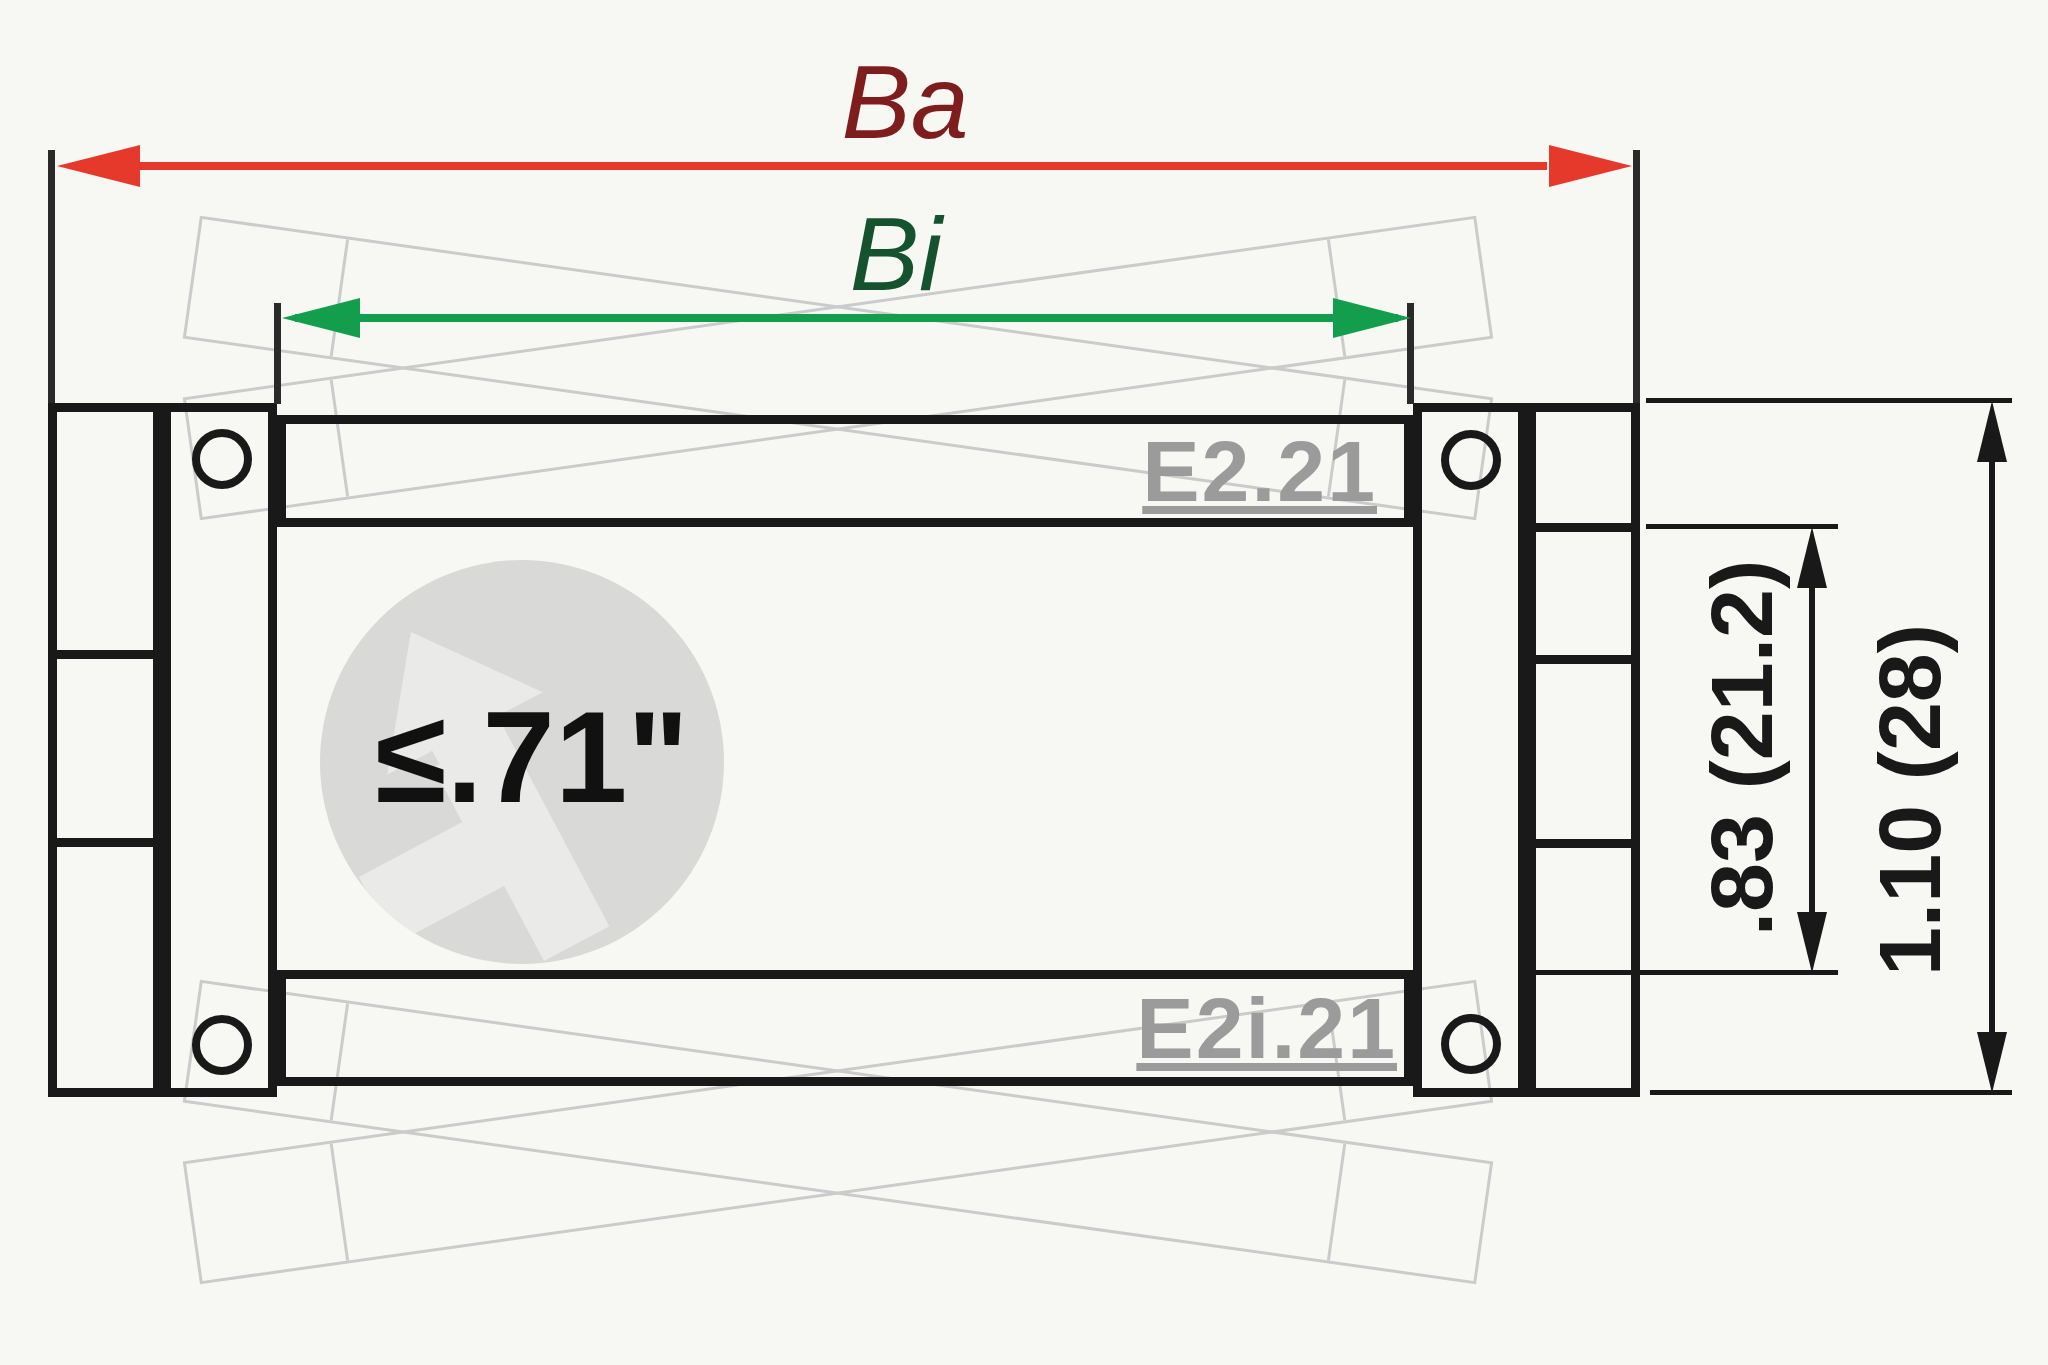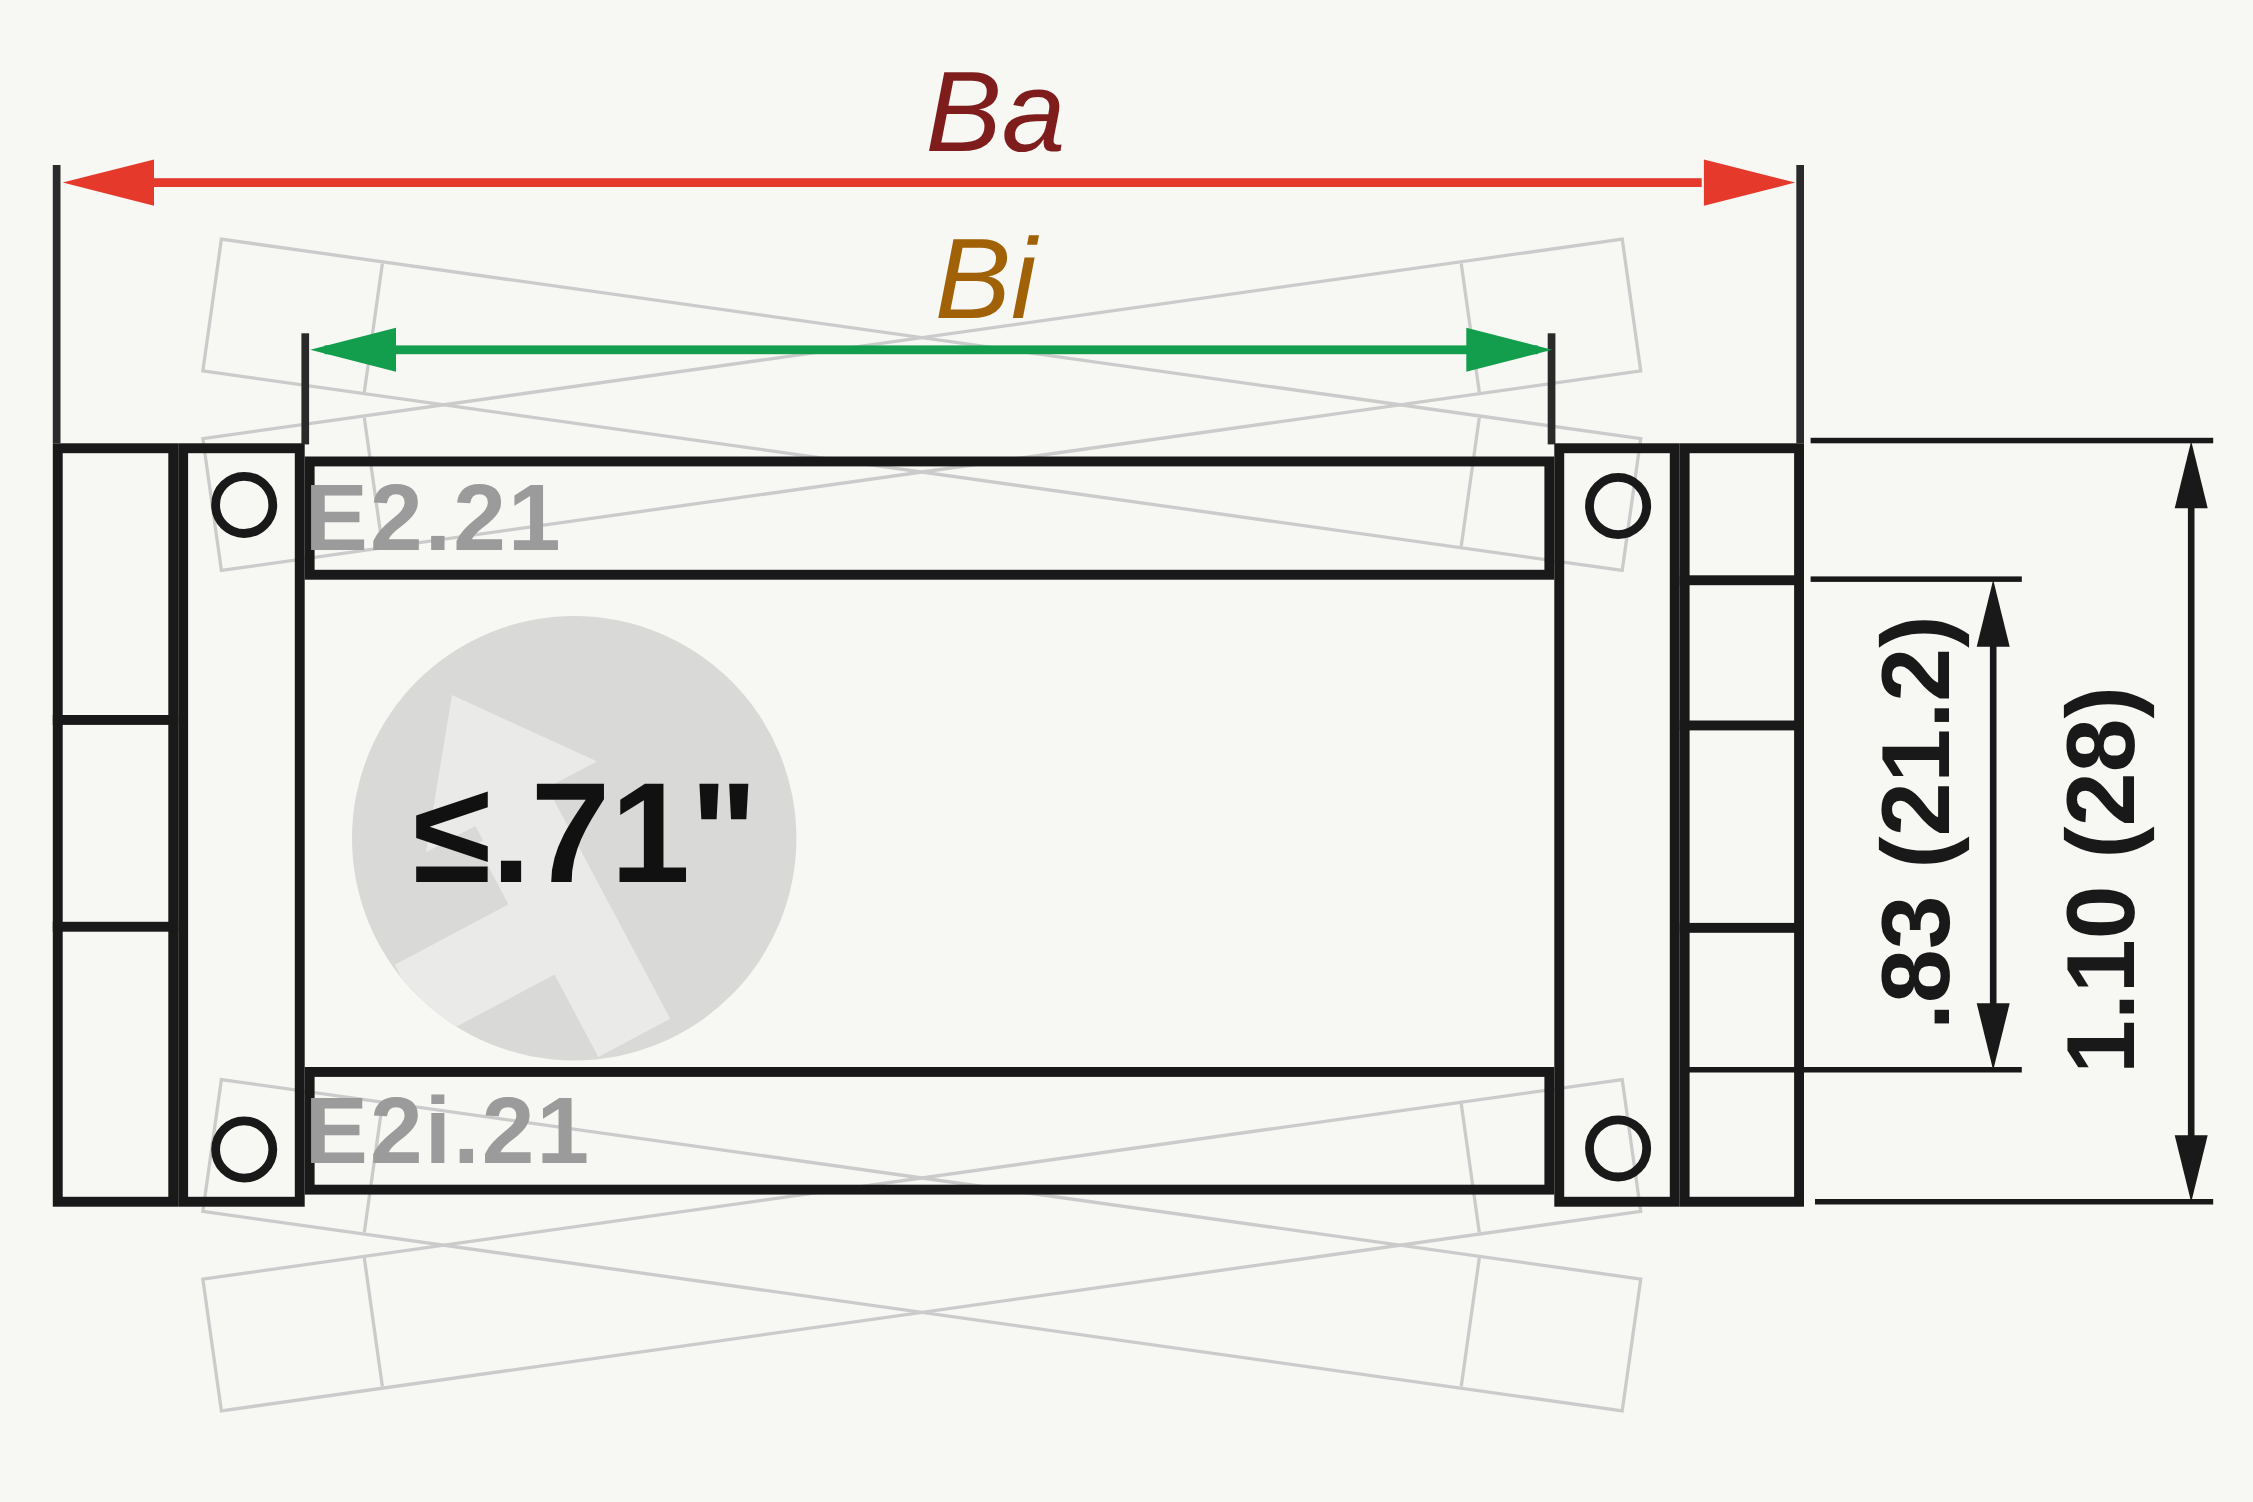--- a/index.html
+++ b/index.html
@@ -13,31 +13,31 @@
   .pl-t2{left:185px;top:306px;transform:rotate(-8deg);}
   .pl-b1{left:185px;top:1070px;transform:rotate(-8deg);}
   .pl-b2{left:185px;top:1070px;transform:rotate(8deg);}
   
   .cell{position:absolute;border:9px solid #191919;background:transparent;box-sizing:border-box;}
   .hdiv{position:absolute;height:9px;background:#191919;}
   .bolt{position:absolute;width:60px;height:60px;border:8px solid #191919;border-radius:50%;
         box-sizing:border-box;background:transparent;}
   
   .barlabel{position:absolute;color:#9b9b9b;font-weight:700;font-size:86px;letter-spacing:2px;
-            text-align:left;}
+            text-align:right;text-decoration:underline;}
   
   .bend{position:absolute;left:320px;top:560px;width:404px;height:404px;border-radius:50%;
         background:#d9d9d8;overflow:hidden;}
   .bend svg{position:absolute;left:0;top:0;}
   .bendlabel{position:absolute;left:252px;top:686px;width:560px;text-align:center;color:#111;
              font-weight:700;font-size:130px;line-height:1.1;}
   
   .ba{position:absolute;left:780px;top:50px;width:250px;text-align:center;color:#7f1d1d;
       font-style:italic;font-size:104px;line-height:1;}
-  .bi{position:absolute;left:771px;top:202px;width:250px;text-align:center;color:#a16207;
+  .bi{position:absolute;left:771px;top:202px;width:250px;text-align:center;color:#14532d;
       font-style:italic;font-size:104px;line-height:1;}
   .rot{position:absolute;transform:translate(-50%,-50%) rotate(-90deg);white-space:nowrap;
        color:#191919;font-weight:700;font-size:88px;}
   .dims{position:absolute;left:0;top:0;pointer-events:none;}
 </style>
 </head>
 <body>
 
 <div class="stage">
 

